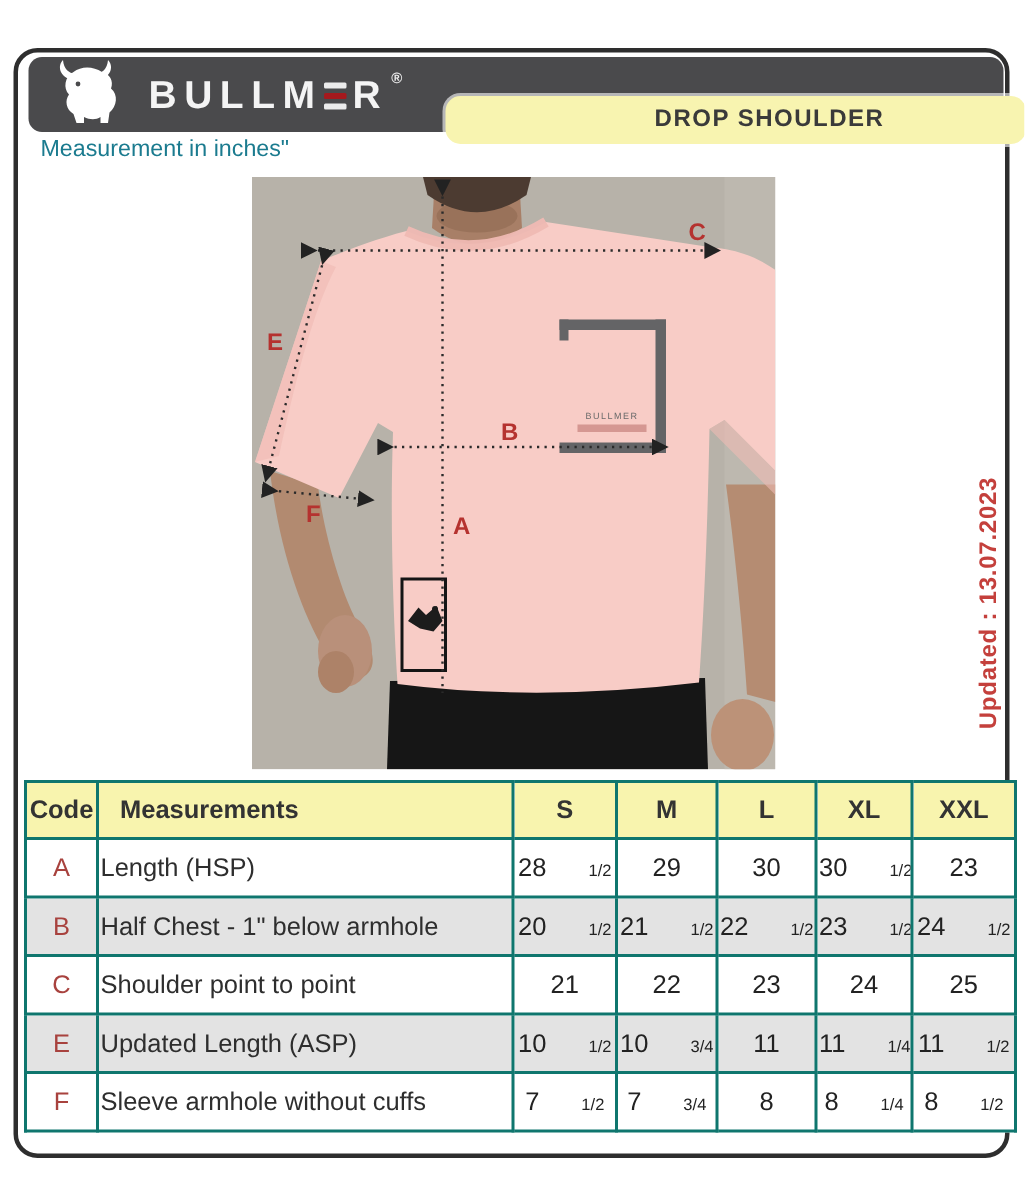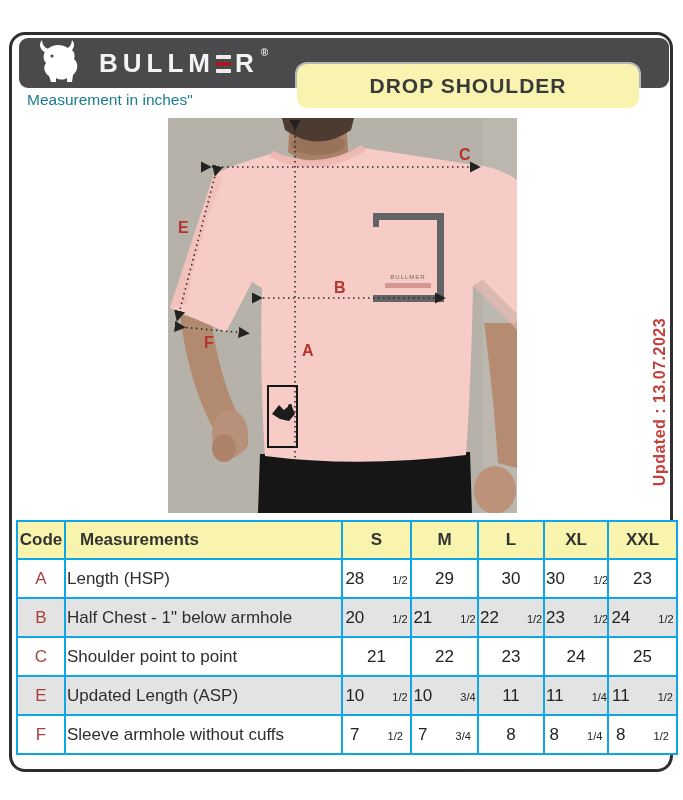--- a/index.html
+++ b/index.html
@@ -24,42 +24,43 @@
   .logo-e{display:inline-flex;flex-direction:column;gap:3px;margin:0 4px 0 1px;position:relative;top:1px;}
   .logo-e i{display:block;width:15px;height:4px;background:#ececec;border-radius:1px;}
   .logo-e i.mid{background:#a5191d;}
   .reg{font-size:10px;color:#eeeeee;align-self:flex-start;position:relative;top:-2px;left:2px;letter-spacing:0;}
   
   .tagline{
     position:absolute;left:27px;top:91px;font-size:15.5px;color:#1b7b8f;z-index:0;
   }
   
   .banner{
-    position:absolute;left:297px;top:64px;width:342px;height:44px;
+    position:absolute;left:297px;top:64px;width:342px;height:32px;
     background:#f8f4b0;border-radius:10px;z-index:2;
     display:flex;align-items:center;justify-content:center;
-    font-size:21px;font-weight:bold;color:#3a3a3a;letter-spacing:1px;
+    font-size:16px;font-weight:bold;color:#3a3a3a;letter-spacing:1px;
     box-shadow:0 0 0 2px rgba(255,255,255,.6);
+    padding-left:45px;
   }
   
   .photo{position:absolute;left:168px;top:118px;width:349px;height:395px;overflow:hidden;}
   
   .updated{
     position:absolute;left:566px;top:392px;width:190px;height:20px;
     transform:rotate(-90deg);transform-origin:center;
     color:#c4403c;font-weight:bold;font-size:16px;text-align:center;letter-spacing:.5px;
     white-space:nowrap;
   }
   
   table.size{
     position:absolute;left:16px;top:520px;width:660px;
     border-collapse:collapse;table-layout:fixed;background:#ffffff;
   }
   table.size th,table.size td{
-    border:2px solid #0ea5e9;box-sizing:border-box;overflow:hidden;white-space:nowrap;
+    border:2px solid #0f766e;box-sizing:border-box;overflow:hidden;white-space:nowrap;
   }
   table.size th{height:38px;background:#f8f4ae;font-size:17px;color:#333333;font-weight:bold;text-align:center;}
   table.size th.meas-h{text-align:left;padding-left:14px;font-weight:600;}
   table.size th.code-h{font-weight:600;}
   table.size td{height:39px;font-size:17px;color:#222222;text-align:center;}
   table.size td.code{color:#a8423e;font-weight:500;}
   table.size td.meas{text-align:left;color:#2e2e2e;}
   table.size tbody tr:nth-child(even){background:#e3e3e3;}
   .frac{font-size:11px;letter-spacing:0;padding-left:28px;}
   .col-code{width:48px;}.col-meas{width:277px;}

